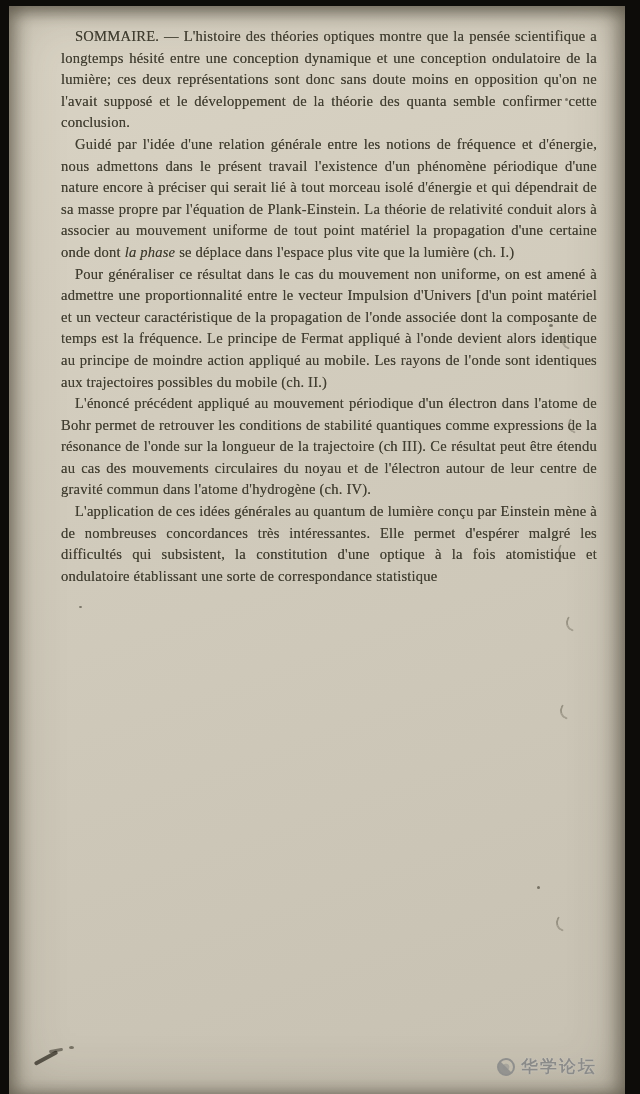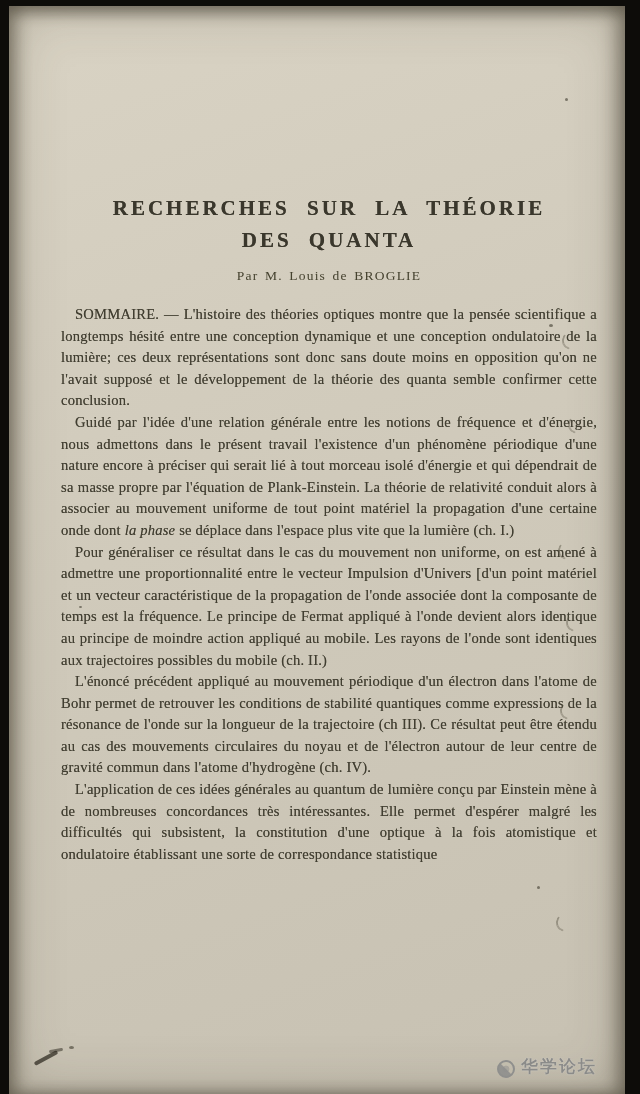--- a/index.html
+++ b/index.html
@@ -79,21 +79,21 @@
   .corner-streak.second {
     left: 40px; bottom: 42px;
     width: 14px; height: 3px;
     transform: rotate(-10deg);
     background: rgba(40, 36, 26, 0.5);
   }
   .watermark {
     position: absolute;
     right: 28px; bottom: 16px;
     display: flex;
-    align-items: flex-end;
+    align-items: center;
     gap: 6px;
     color: #8b8b89;
     text-shadow: 0 0 1px rgba(255,255,255,0.6);
   }
   .wm-logo {
     width: 18px; height: 18px;
     border: 2px solid #8f8f8d;
     border-radius: 50%;
     box-sizing: border-box;
     position: relative;
@@ -108,25 +108,20 @@
     font-weight: bold;
   }
 </style>
 </head>
 <body>
 
 <div class="scan">
   <div class="paper">
     <div class="content">
 
-      <div class="title-block">
-        <div class="title-line">RECHERCHES SUR LA THÉORIE</div>
-        <div class="title-line second">DES QUANTA</div>
-        <div class="byline">Par M. Louis de BROGLIE</div>
-      </div>
 
       <div class="body-paragraphs">
           <p class="para"><span>SOMMAIRE. — L'histoire des théories optiques montre que la pensée scientifique a longtemps hésité entre une conception dynamique et une conception ondulatoire de la lumière; ces deux représentations sont donc sans doute moins en opposition qu'on ne l'avait supposé et le développement de la théorie des quanta semble confirmer cette conclusion.</span></p>
           <p class="para"><span>Guidé par l'idée d'une relation générale entre les notions de fréquence et d'énergie, nous admettons dans le présent travail l'existence d'un phénomène périodique d'une nature encore à préciser qui serait lié à tout morceau isolé d'énergie et qui dépendrait de sa masse propre par l'équation de Plank-Einstein. La théorie de relativité conduit alors à associer au mouvement uniforme de tout point matériel la propagation d'une certaine onde dont </span><span class="it">la phase</span><span> se déplace dans l'espace plus vite que la lumière (ch. I.)</span></p>
           <p class="para"><span>Pour généraliser ce résultat dans le cas du mouvement non uniforme, on est amené à admettre une proportionnalité entre le vecteur Impulsion d'Univers [d'un point matériel et un vecteur caractéristique de la propagation de l'onde associée dont la composante de temps est la fréquence. Le principe de Fermat appliqué à l'onde devient alors identique au principe de moindre action appliqué au mobile. Les rayons de l'onde sont identiques aux trajectoires possibles du mobile (ch. II.)</span></p>
           <p class="para"><span>L'énoncé précédent appliqué au mouvement périodique d'un électron dans l'atome de Bohr permet de retrouver les conditions de stabilité quantiques comme expressions de la résonance de l'onde sur la longueur de la trajectoire (ch III). Ce résultat peut être étendu au cas des mouvements circulaires du noyau et de l'électron autour de leur centre de gravité commun dans l'atome d'hydrogène (ch. IV).</span></p>
           <p class="para"><span>L'application de ces idées générales au quantum de lumière conçu par Einstein mène à de nombreuses concordances très intéressantes. Elle permet d'espérer malgré les difficultés qui subsistent, la constitution d'une optique à la fois atomistique et ondulatoire établissant une sorte de correspondance statistique</span></p>
         </div>
 
     </div>

